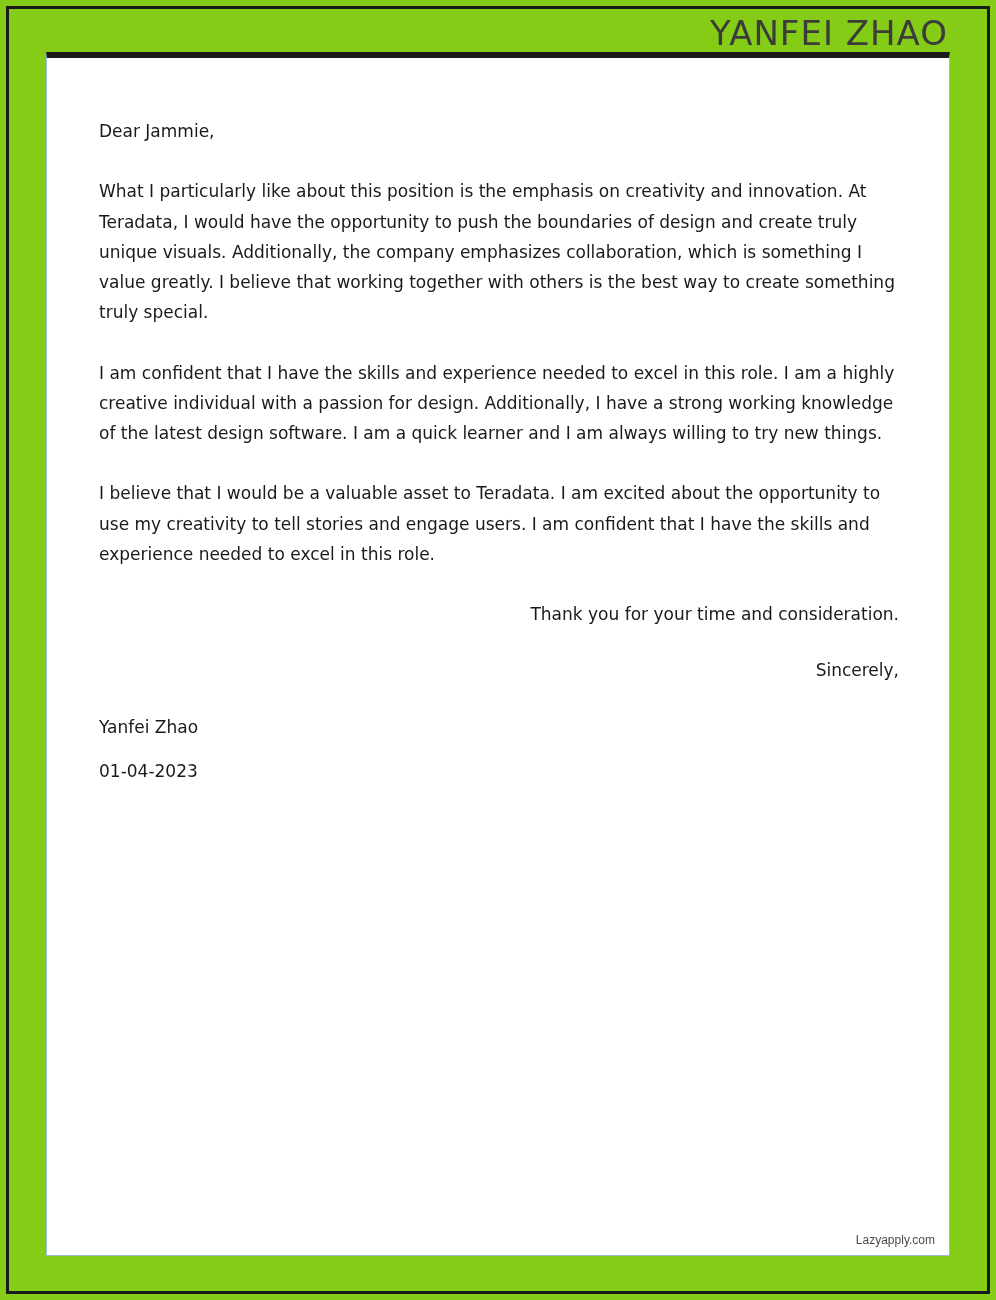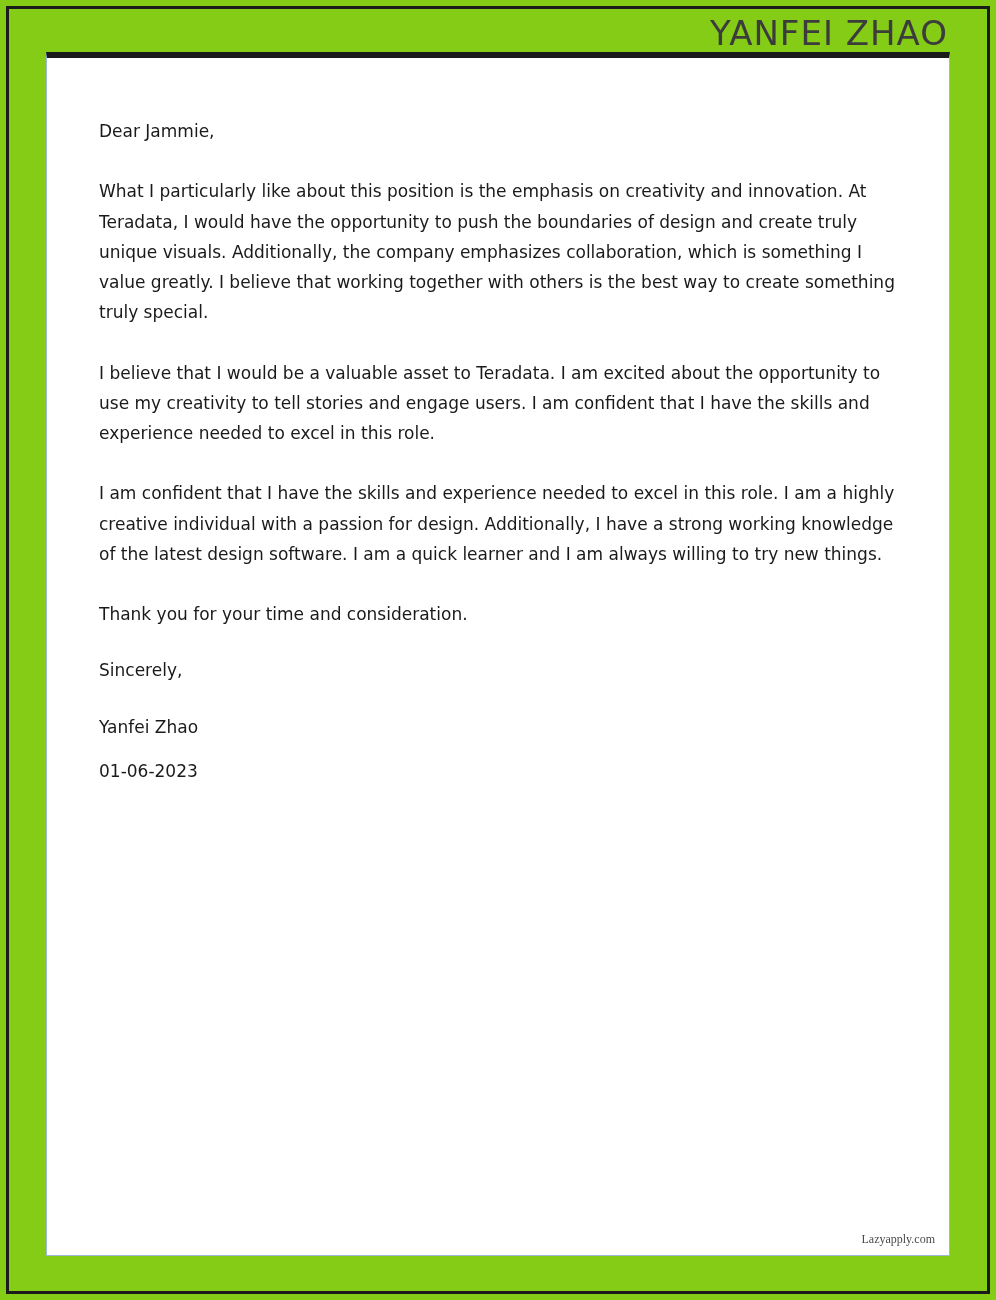--- a/index.html
+++ b/index.html
@@ -61,38 +61,39 @@
   }
   .letter-body p {
     margin: 12px 0 30px 0;
     font-size: 17px;
     line-height: 1.78;
     color: #1a1a1a;
     font-family: "DejaVu Sans", sans-serif;
   }
   .letter-body p.tight {
     margin-bottom: 26px;
+    text-align: right;
   }
   .sign-name {
     margin-bottom: 14px !important;
   }
   .letter-date {
     color: #2f7fd6;
     margin: 0;
     font-size: 17px;
     line-height: 1.78;
     font-family: "DejaVu Sans", sans-serif;
   }
   .footer-brand {
     position: absolute;
     right: 14px;
     bottom: 8px;
     font-size: 12px;
     color: #4a4a4a;
-    font-family: Liberation Serif, serif;
+    font-family: Liberation Sans, sans-serif;
   }
 </style>
 </head>
 <body>
 
 <div class="page">
 
   <div class="page-border"></div>
 
   <div class="header-name">YANFEI ZHAO</div>
@@ -100,31 +101,31 @@
   <div class="letter-sheet">
 
     <div class="letter-body">
 
       <p>Dear Jammie,</p>
 
 
 
       <p>What I particularly like about this position is the emphasis on creativity and innovation. At Teradata, I would have the opportunity to push the boundaries of design and create truly unique visuals. Additionally, the company emphasizes collaboration, which is something I value greatly. I believe that working together with others is the best way to create something truly special.</p>
 
+      <p>I am confident that I have the skills and experience needed to excel in this role. I am a highly creative individual with a passion for design. Additionally, I have a strong working knowledge of the latest design software. I am a quick learner and I am always willing to try new things.</p>
+
       <p>I believe that I would be a valuable asset to Teradata. I am excited about the opportunity to use my creativity to tell stories and engage users. I am confident that I have the skills and experience needed to excel in this role.</p>
-
-      <p>I am confident that I have the skills and experience needed to excel in this role. I am a highly creative individual with a passion for design. Additionally, I have a strong working knowledge of the latest design software. I am a quick learner and I am always willing to try new things.</p>
 
       <p class="tight">Thank you for your time and consideration.</p>
 
       <p class="tight">Sincerely,</p>
 
       <p class="sign-name">Yanfei Zhao</p>
 
-      <p class="letter-date">01-06-2023</p>
+      <p class="letter-date">01-04-2023</p>
 
     </div>
 
     <div class="footer-brand">Lazyapply.com</div>
 
   </div>
 
 </div>
 
 </body></html>

